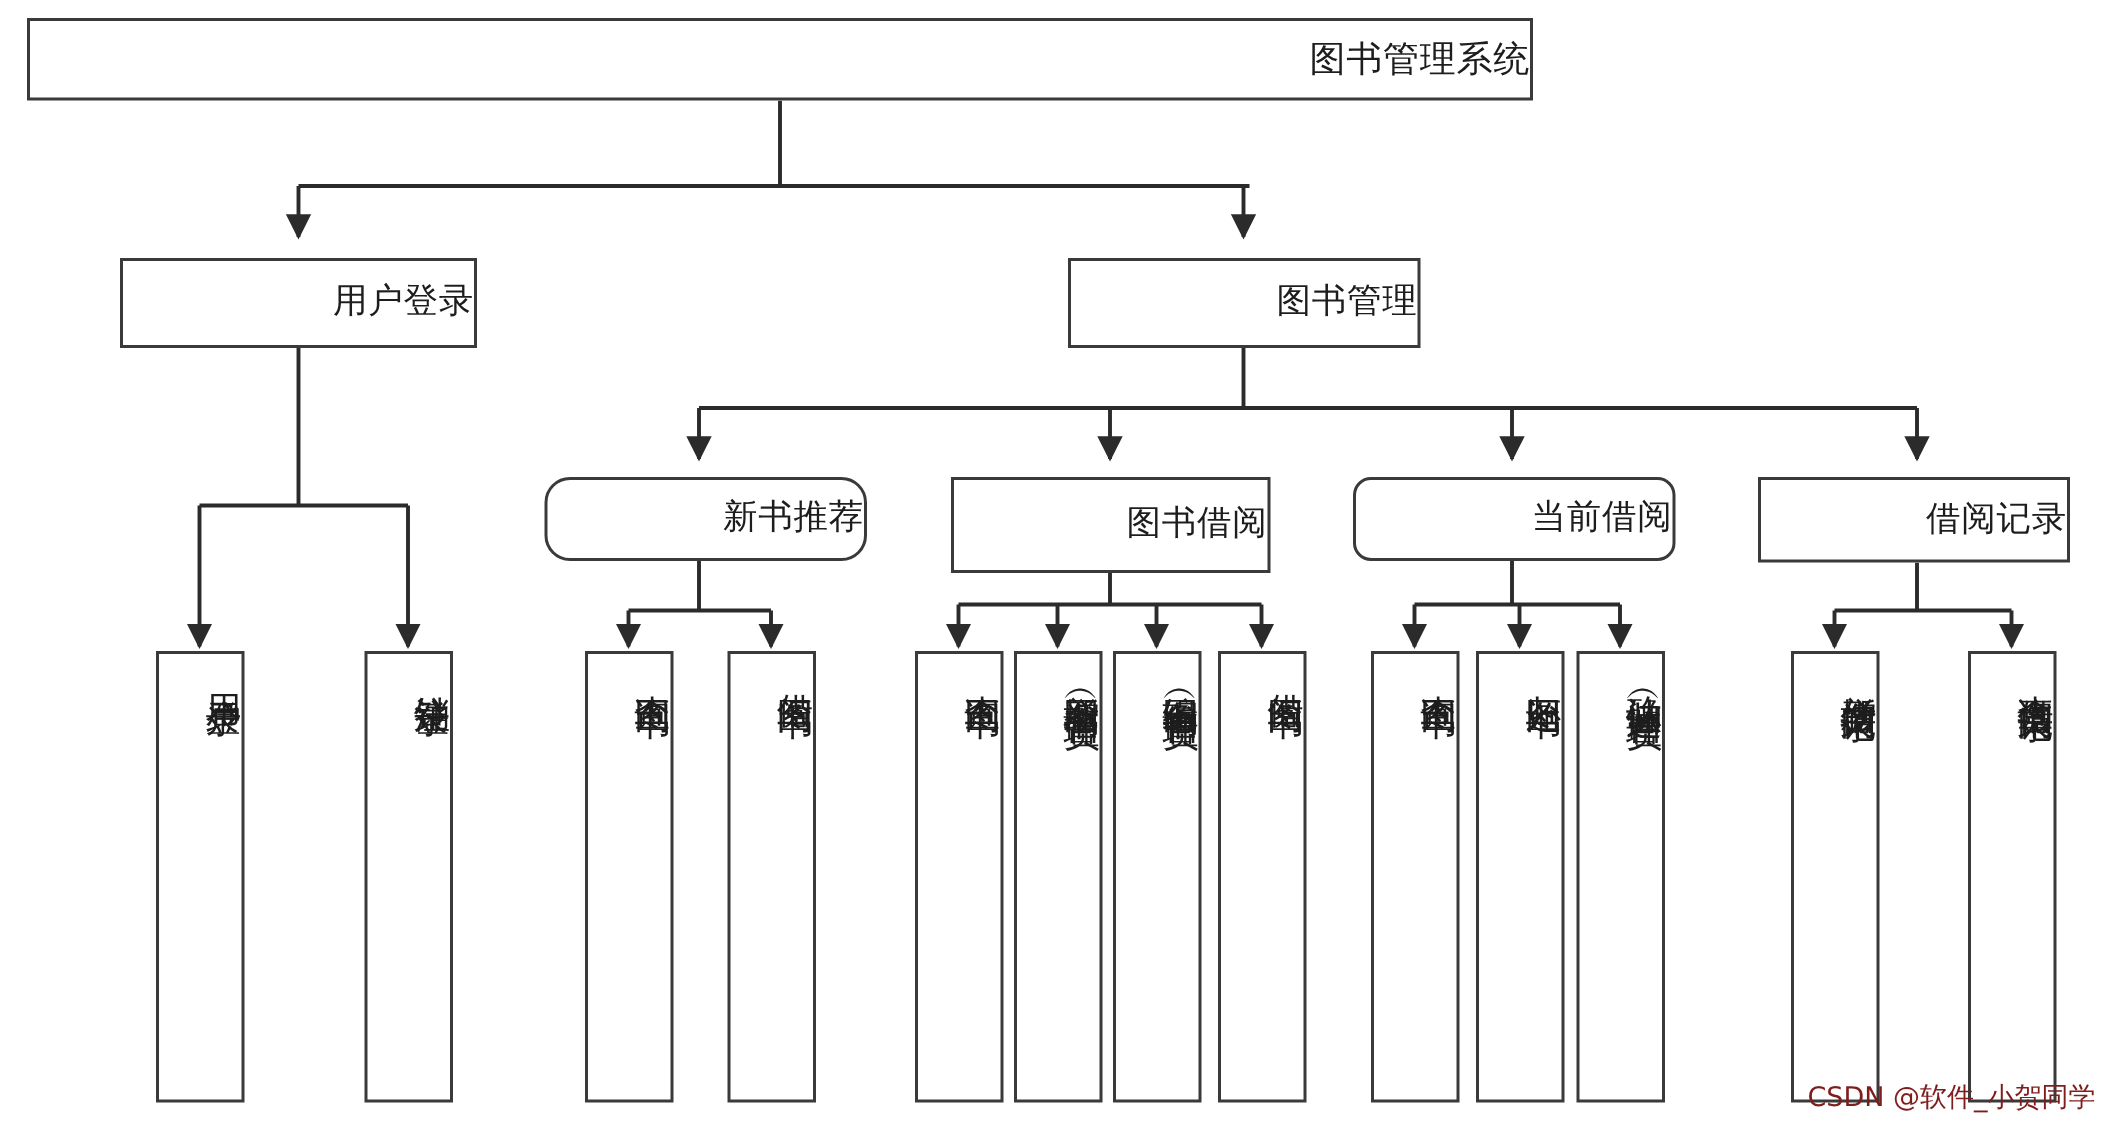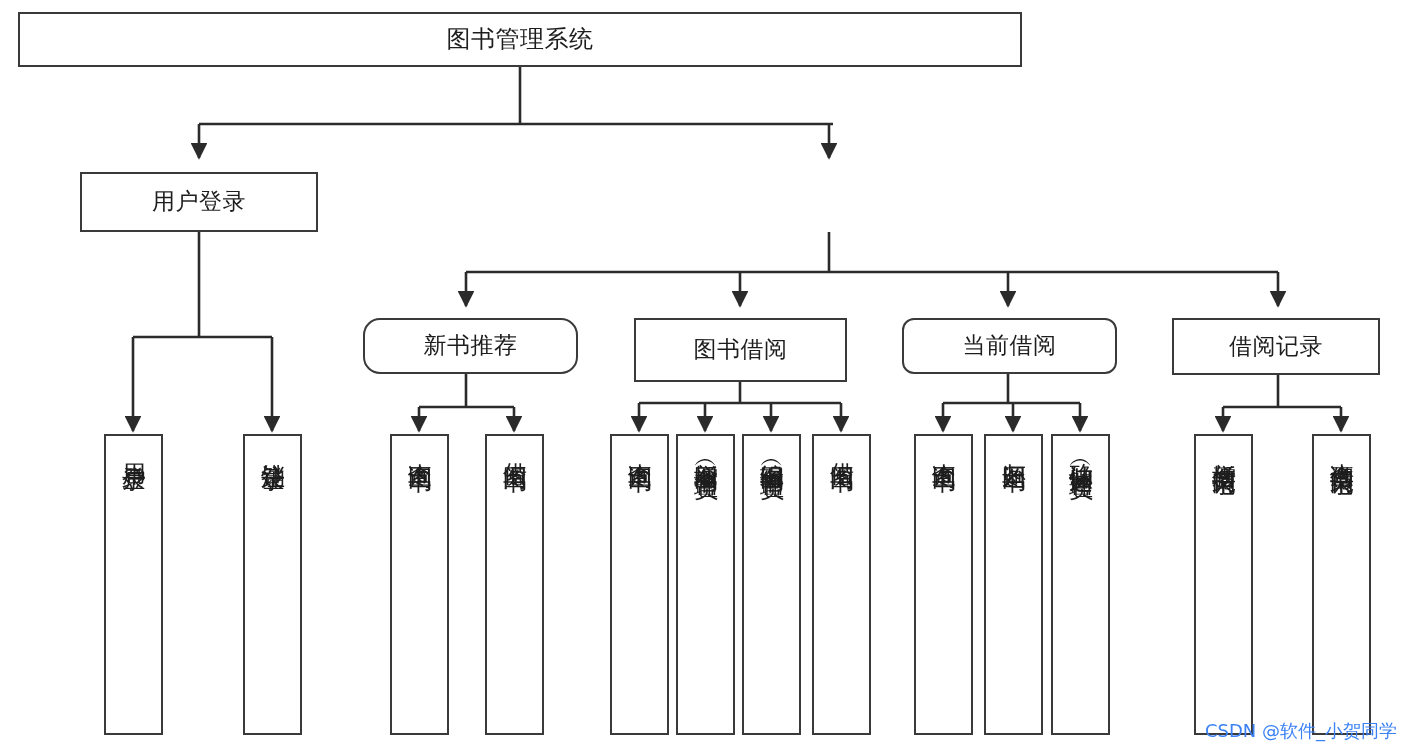--- a/index.html
+++ b/index.html
@@ -26,21 +26,21 @@
     height: 747px;
     pointer-events: none;
   }
   .node {
     position: absolute;
     box-sizing: border-box;
     background: #ffffff;
     border: 2.5px solid #3a3a3a;
     display: flex;
     align-items: center;
-    justify-content: center;
+    justify-content: flex-end;
     color: #1d1d1d;
     z-index: 2;
   }
   .node .label {
     display: block;
     text-align: center;
     white-space: nowrap;
     letter-spacing: 0.5px;
   }
   
@@ -66,21 +66,21 @@
     max-height: 282px;
   }
   .node.vert.tall .label {
     max-height: 288px;
   }
   .watermark {
     position: absolute;
     right: 8px;
     bottom: 4px;
     font-size: 18px;
-    color: #3b82f6;
+    color: #7f1d1d;
     white-space: nowrap;
     z-index: 5;
     font-family: "DejaVu Sans", "Liberation Sans", sans-serif;
   }
 </style>
 </head>
 <body>
 
 <div id="canvas">
 
@@ -135,20 +135,23 @@
   </svg>
 
   <div class="node horiz root" style="left:18px; top:12px; width:1004px; height:55px;">
     <span class="label">图书管理系统</span>
   </div>
 
   <div class="node horiz" style="left:80px; top:172px; width:238px; height:60px;">
     <span class="label">用户登录</span>
   </div>
 
+  <div class="node horiz" style="left:712px; top:172px; width:235px; height:60px;">
+    <span class="label">图书管理</span>
+  </div>
 
   <div class="node horiz" style="left:363px; top:318px; width:215px; height:56px;border-radius:17px;">
     <span class="label">新书推荐</span>
   </div>
 
   <div class="node horiz" style="left:634px; top:318px; width:213px; height:64px;">
     <span class="label">图书借阅</span>
   </div>
 
   <div class="node horiz" style="left:902px; top:318px; width:215px; height:56px;border-radius:12px;">

